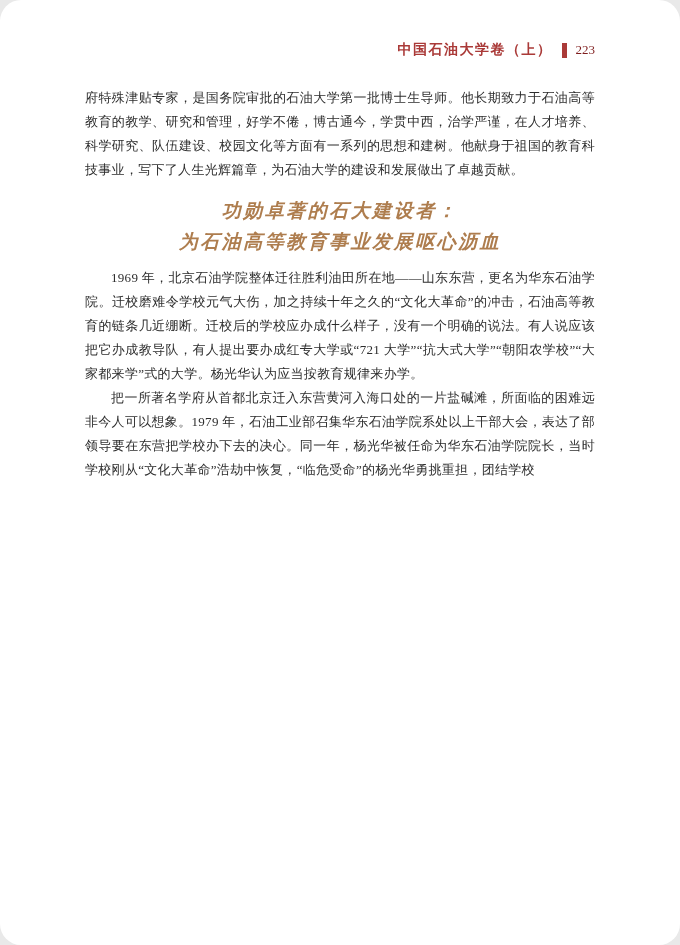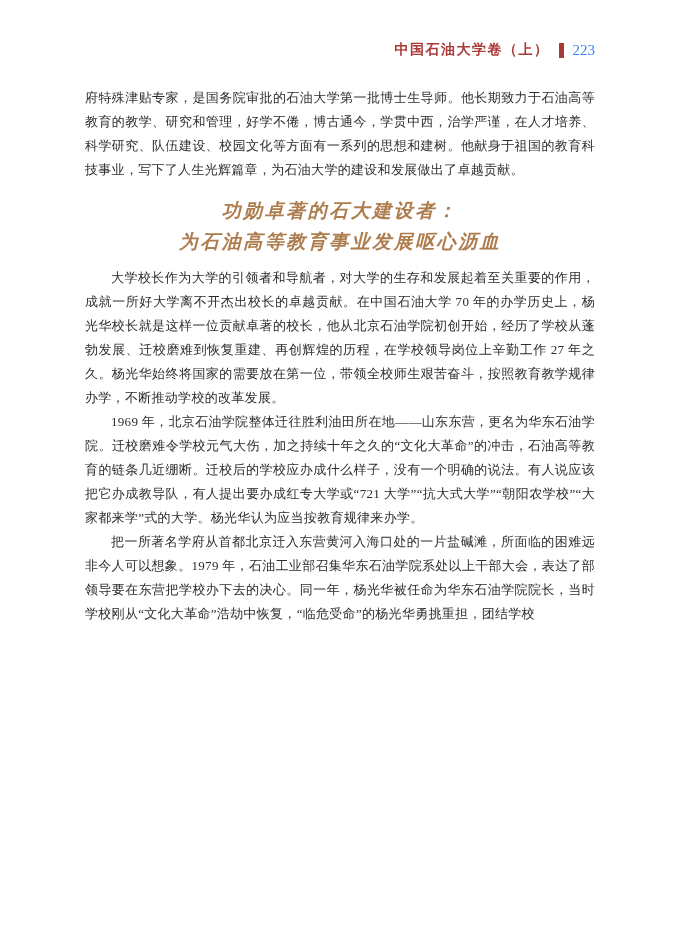--- a/index.html
+++ b/index.html
@@ -4,39 +4,40 @@
 <style>
   html,body { margin:0; padding:0; background:#e9e9e9; }
   .page {
     position:relative;
     width:680px; height:945px;
     margin:0 auto;
     background:#ffffff;
     font-family:"Liberation Serif", "DejaVu Serif", serif;
     overflow:hidden;
     box-sizing:border-box;
+    border-radius:21px;
   }
   .running-header {
     position:absolute;
     top:42px; right:85px;
     display:flex; align-items:center; gap:9px;
     line-height:16px;
   }
   .volume-title {
     font-size:14px;
     letter-spacing:1.5px;
     font-weight:bold;
   }
   .header-divider {
     width:5px; height:15px;
     display:inline-block;
   }
   .page-number {
-    font-size:15px;
-    color:#3b82f6;
+    font-size:13px;
+    color:#7f1d1d;
     font-family:"Liberation Serif", serif;
   }
   .content {
     position:absolute;
     left:85px; top:86px;
     width:510px;
   }
   .body-par {
     margin:0;
     font-size:13px;
@@ -72,21 +73,20 @@
 
   <div class="content">
 
     <p class="body-par">府特殊津贴专家，是国务院审批的石油大学第一批博士生导师。他长期致力于石油高等教育的教学、研究和管理，好学不倦，博古通今，学贯中西，治学严谨，在人才培养、科学研究、队伍建设、校园文化等方面有一系列的思想和建树。他献身于祖国的教育科技事业，写下了人生光辉篇章，为石油大学的建设和发展做出了卓越贡献。</p>
 
     <div class="section-title" style="color: rgb(174, 125, 78); font-family: Liberation Serif, serif;">
       <span class="t-line">功勋卓著的石大建设者：</span>
       <span class="t-line">为石油高等教育事业发展呕心沥血</span>
     </div>
 
-    <p class="body-par indent">大学校长作为大学的引领者和导航者，对大学的生存和发展起着至关重要的作用，成就一所好大学离不开杰出校长的卓越贡献。在中国石油大学 70 年的办学历史上，杨光华校长就是这样一位贡献卓著的校长，他从北京石油学院初创开始，经历了学校从蓬勃发展、迁校磨难到恢复重建、再创辉煌的历程，在学校领导岗位上辛勤工作 27 年之久。杨光华始终将国家的需要放在第一位，带领全校师生艰苦奋斗，按照教育教学规律办学，不断推动学校的改革发展。</p>
 
 
 
     <p class="body-par indent">1969 年，北京石油学院整体迁往胜利油田所在地——山东东营，更名为华东石油学院。迁校磨难令学校元气大伤，加之持续十年之久的“文化大革命”的冲击，石油高等教育的链条几近绷断。迁校后的学校应办成什么样子，没有一个明确的说法。有人说应该把它办成教导队，有人提出要办成红专大学或“721 大学”“抗大式大学”“朝阳农学校”“大家都来学”式的大学。杨光华认为应当按教育规律来办学。</p>
 
     <p class="body-par indent">把一所著名学府从首都北京迁入东营黄河入海口处的一片盐碱滩，所面临的困难远非今人可以想象。1979 年，石油工业部召集华东石油学院系处以上干部大会，表达了部领导要在东营把学校办下去的决心。同一年，杨光华被任命为华东石油学院院长，当时学校刚从“文化大革命”浩劫中恢复，“临危受命”的杨光华勇挑重担，团结学校</p>
 
   </div>
 </div>
 

